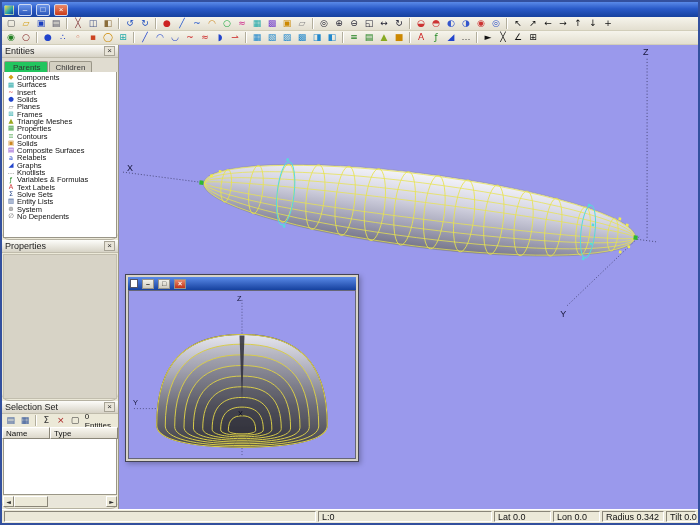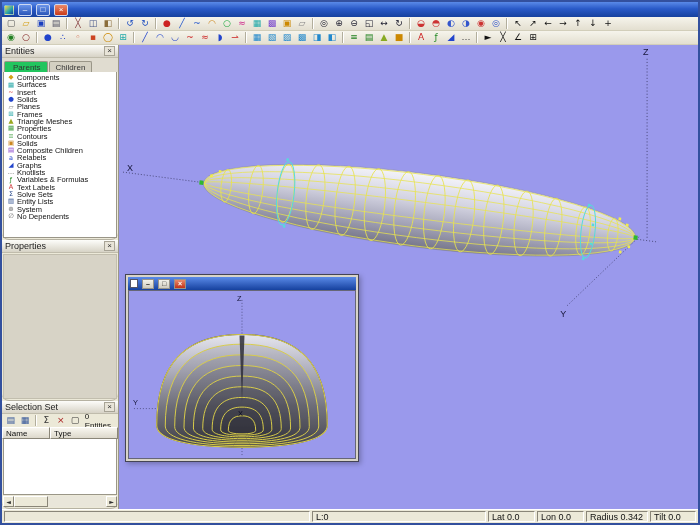--- a/index.html
+++ b/index.html
@@ -63,24 +63,24 @@
   .fb{width:12px;height:10px;display:inline-flex;align-items:center;justify-content:center;font-size:7px;line-height:1;background:linear-gradient(180deg,#f4f2ea,#cfcbbf);border:1px solid #98948a;margin-left:1px;color:#222;cursor:default;}
   .fb.close{background:linear-gradient(180deg,#ea8a6a,#c0321a);color:#fff;}
   .float-client{flex:1;position:relative;background:#9a99ec;border:1px solid #667;overflow:hidden;}
   #front-view{position:absolute;inset:0;width:100%;height:100%;display:block;}
 
   
   .statusbar{height:14px;flex:0 0 auto;display:flex;gap:2px;align-items:stretch;padding:1px 2px;background:#ece9d8;border-top:1px solid #fff;font-size:9px;color:#111;}
   .sb-field{border:1px solid;border-color:#8a8678 #fff #fff #8a8678;display:flex;align-items:center;padding:0 3px;white-space:nowrap;}
   .sb-msg{flex:1;}
   .sb-l{width:174px;}
-  .sb-lat{width:47px;}
+  .sb-lat{width:57px;}
   .sb-lon{width:47px;}
   .sb-radius{width:62px;}
-  .sb-tilt{width:46px;}
+  .sb-tilt{width:30px;}
 </style>
 </head>
 <body>
 
 <div id="app">
 
   <div class="titlebar">
     <span class="app-icon"></span>
     <span class="wb">–</span>
     <span class="wb">□</span>
@@ -224,21 +224,21 @@
             <div class="tree-row">
               <span class="tree-ico" style="color: rgb(68, 160, 68);">≡</span>
               <span class="tree-label">Contours</span>
             </div>
             <div class="tree-row">
               <span class="tree-ico" style="color: rgb(204, 136, 34);">▣</span>
               <span class="tree-label">Solids</span>
             </div>
             <div class="tree-row">
               <span class="tree-ico" style="color: rgb(136, 68, 204);">▤</span>
-              <span class="tree-label">Composite Children</span>
+              <span class="tree-label">Composite Surfaces</span>
             </div>
             <div class="tree-row">
               <span class="tree-ico" style="color: rgb(34, 68, 204);">a</span>
               <span class="tree-label">Relabels</span>
             </div>
             <div class="tree-row">
               <span class="tree-ico" style="color: rgb(34, 68, 204);">◢</span>
               <span class="tree-label">Graphs</span>
             </div>
             <div class="tree-row">

